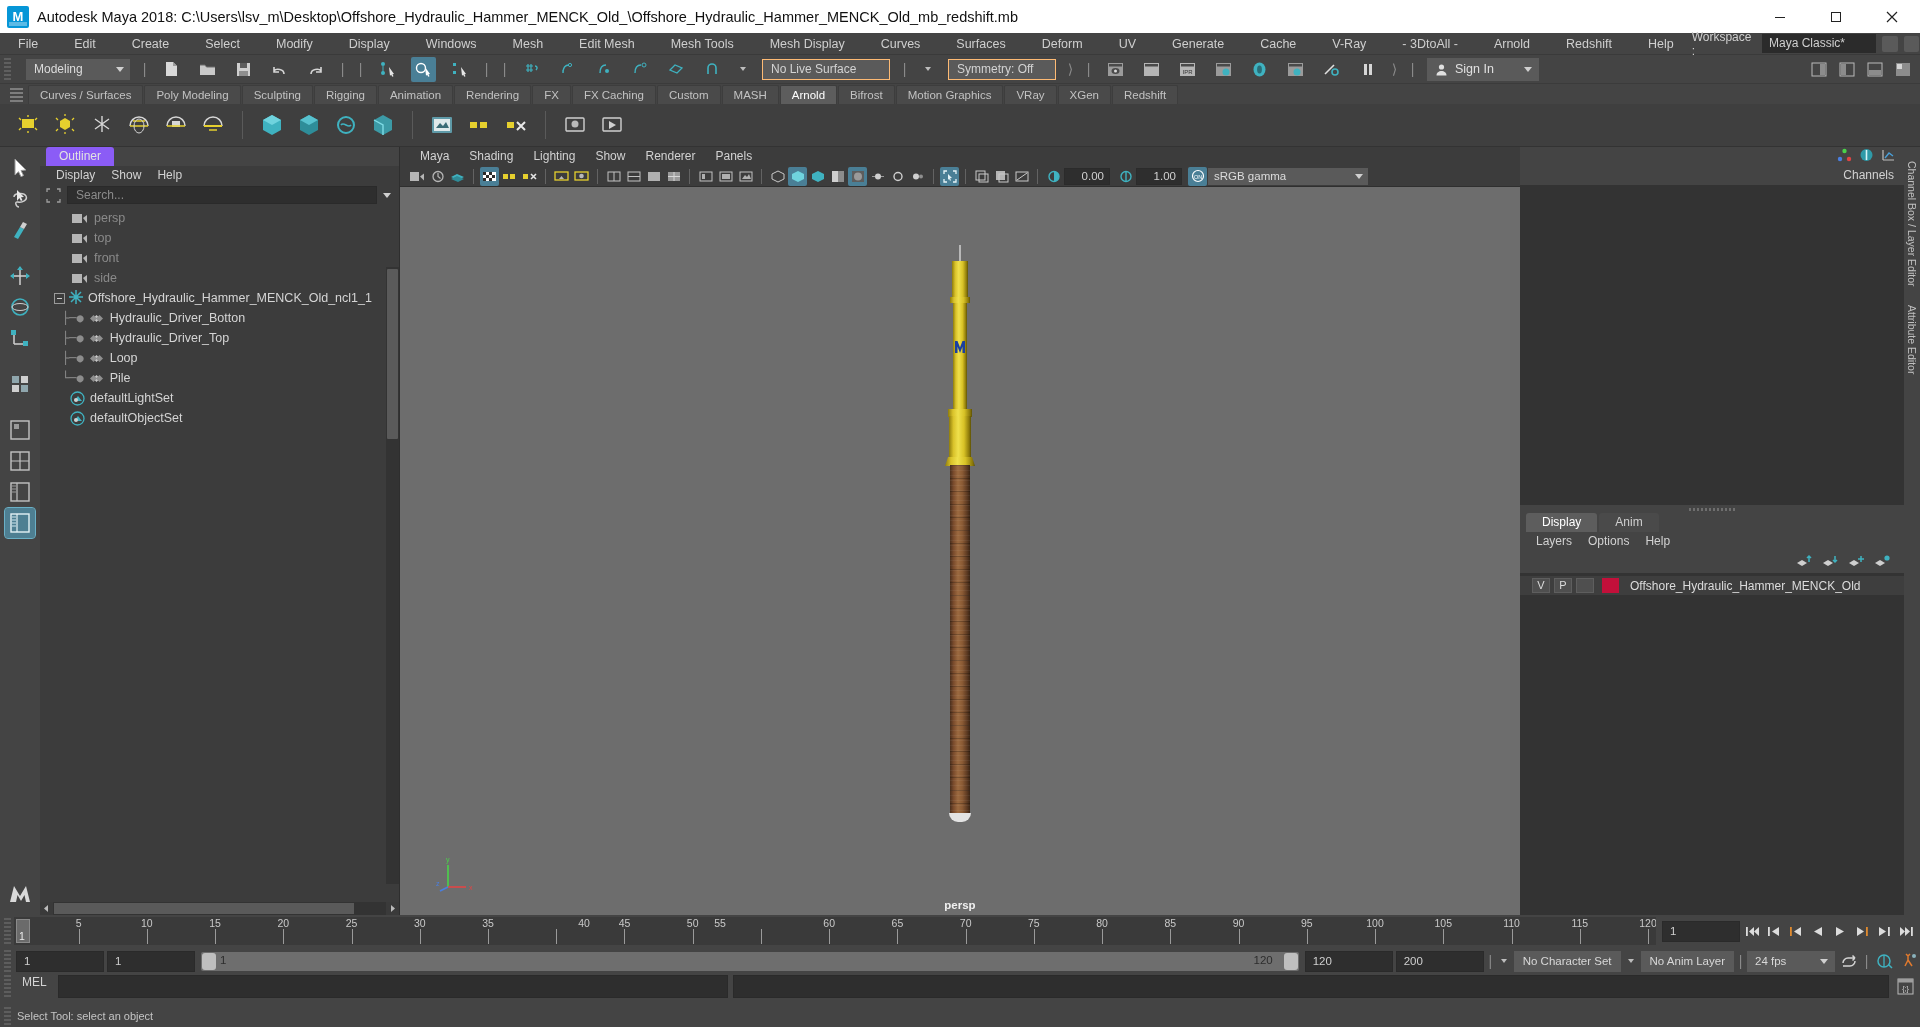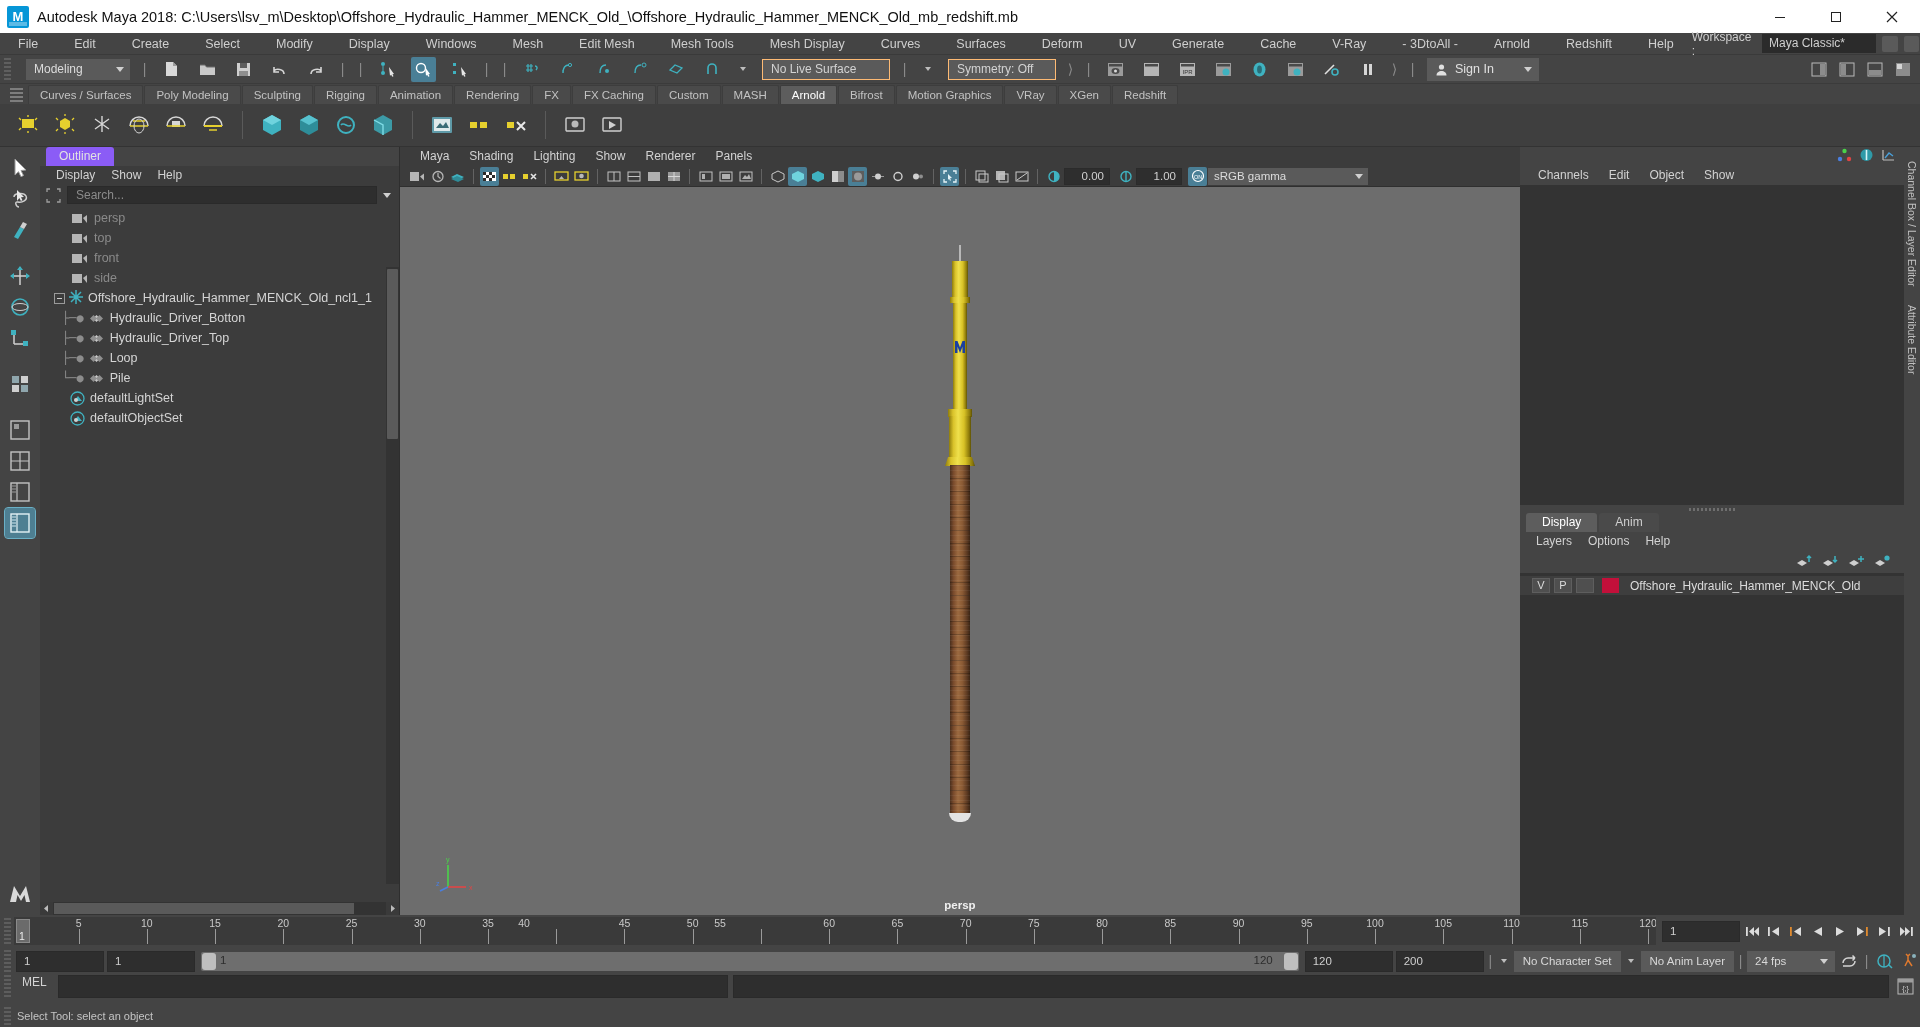--- a/index.html
+++ b/index.html
@@ -205,21 +205,21 @@
   }
   .m-yellow {
     position:absolute; left:50%; background:
       linear-gradient(to right,#8e7c0c 0%, #d9c22a 20%, #efe04c 42%, #d8c226 68%, #8a7709 92%, #5d5207 100%);
   }
 
   
   .rightpane { width: 400px; flex:0 0 400px; background:#444; display:flex; }
   .rp-main { flex:1 1 auto; display:flex; flex-direction:column; min-width:0;}
   .rp-iconrow { height:18px; display:flex; align-items:center; justify-content:flex-end; gap:7px; padding-right:8px;}
-  .cb-menubar { height:20px; display:flex; align-items:flex-end; padding-left:8px; background:#444;}
+  .cb-menubar { height:20px; display:flex; align-items:flex-end; padding-left:8px; background:#444;flex-direction:column;}
   .cb-menubar .menu-item{ font-size:12px;padding:0 10px;height:20px;line-height:20px;color:#d2d2d2;}
   .cb-body { flex: 1 1 auto; background:#333333; margin: 0 0 0 0; }
   .rp-splitter { height: 8px; background:#444; display:flex;align-items:center;justify-content:center;}
   .rp-splitter .dots { width:46px;height:3px;
     background: repeating-linear-gradient(to right,#6e6e6e 0 2px, transparent 2px 4px);}
   .le-tabs { height:19px; display:flex; align-items:flex-end; padding-left:6px; background:#444;}
   .le-tab { height:19px;line-height:19px;padding:0 16px;font-size:12px;color:#cfcfcf;background:#4a4a4a;
     border-radius:3px 3px 0 0; margin-right:2px;}
   .le-tab.active { background:#5d5d5d; color:#fff; }
   .le-menubar { height:19px; display:flex;align-items:center;padding-left:8px;background:#444;}
@@ -1239,21 +1239,21 @@
         <div class="ts-tlabel" style="left: 201.059px;">15</div>
         <div class="ts-tick" style="left: 269.294px;"></div>
         <div class="ts-tlabel" style="left: 269.294px;">20</div>
         <div class="ts-tick" style="left: 337.529px;"></div>
         <div class="ts-tlabel" style="left: 337.529px;">25</div>
         <div class="ts-tick" style="left: 405.765px;"></div>
         <div class="ts-tlabel" style="left: 405.765px;">30</div>
         <div class="ts-tick" style="left: 474px;"></div>
         <div class="ts-tlabel" style="left: 474px;">35</div>
         <div class="ts-tick" style="left: 542.235px;"></div>
-        <div class="ts-tlabel" style="left: 510px;">40</div>
+        <div class="ts-tlabel" style="left: 570px;">40</div>
         <div class="ts-tick" style="left: 610.471px;"></div>
         <div class="ts-tlabel" style="left: 610.471px;">45</div>
         <div class="ts-tick" style="left: 678.706px;"></div>
         <div class="ts-tlabel" style="left: 678.706px;">50</div>
         <div class="ts-tick" style="left: 746.941px;"></div>
         <div class="ts-tlabel" style="left: 706px;">55</div>
         <div class="ts-tick" style="left: 815.176px;"></div>
         <div class="ts-tlabel" style="left: 815.176px;">60</div>
         <div class="ts-tick" style="left: 883.412px;"></div>
         <div class="ts-tlabel" style="left: 883.412px;">65</div>

